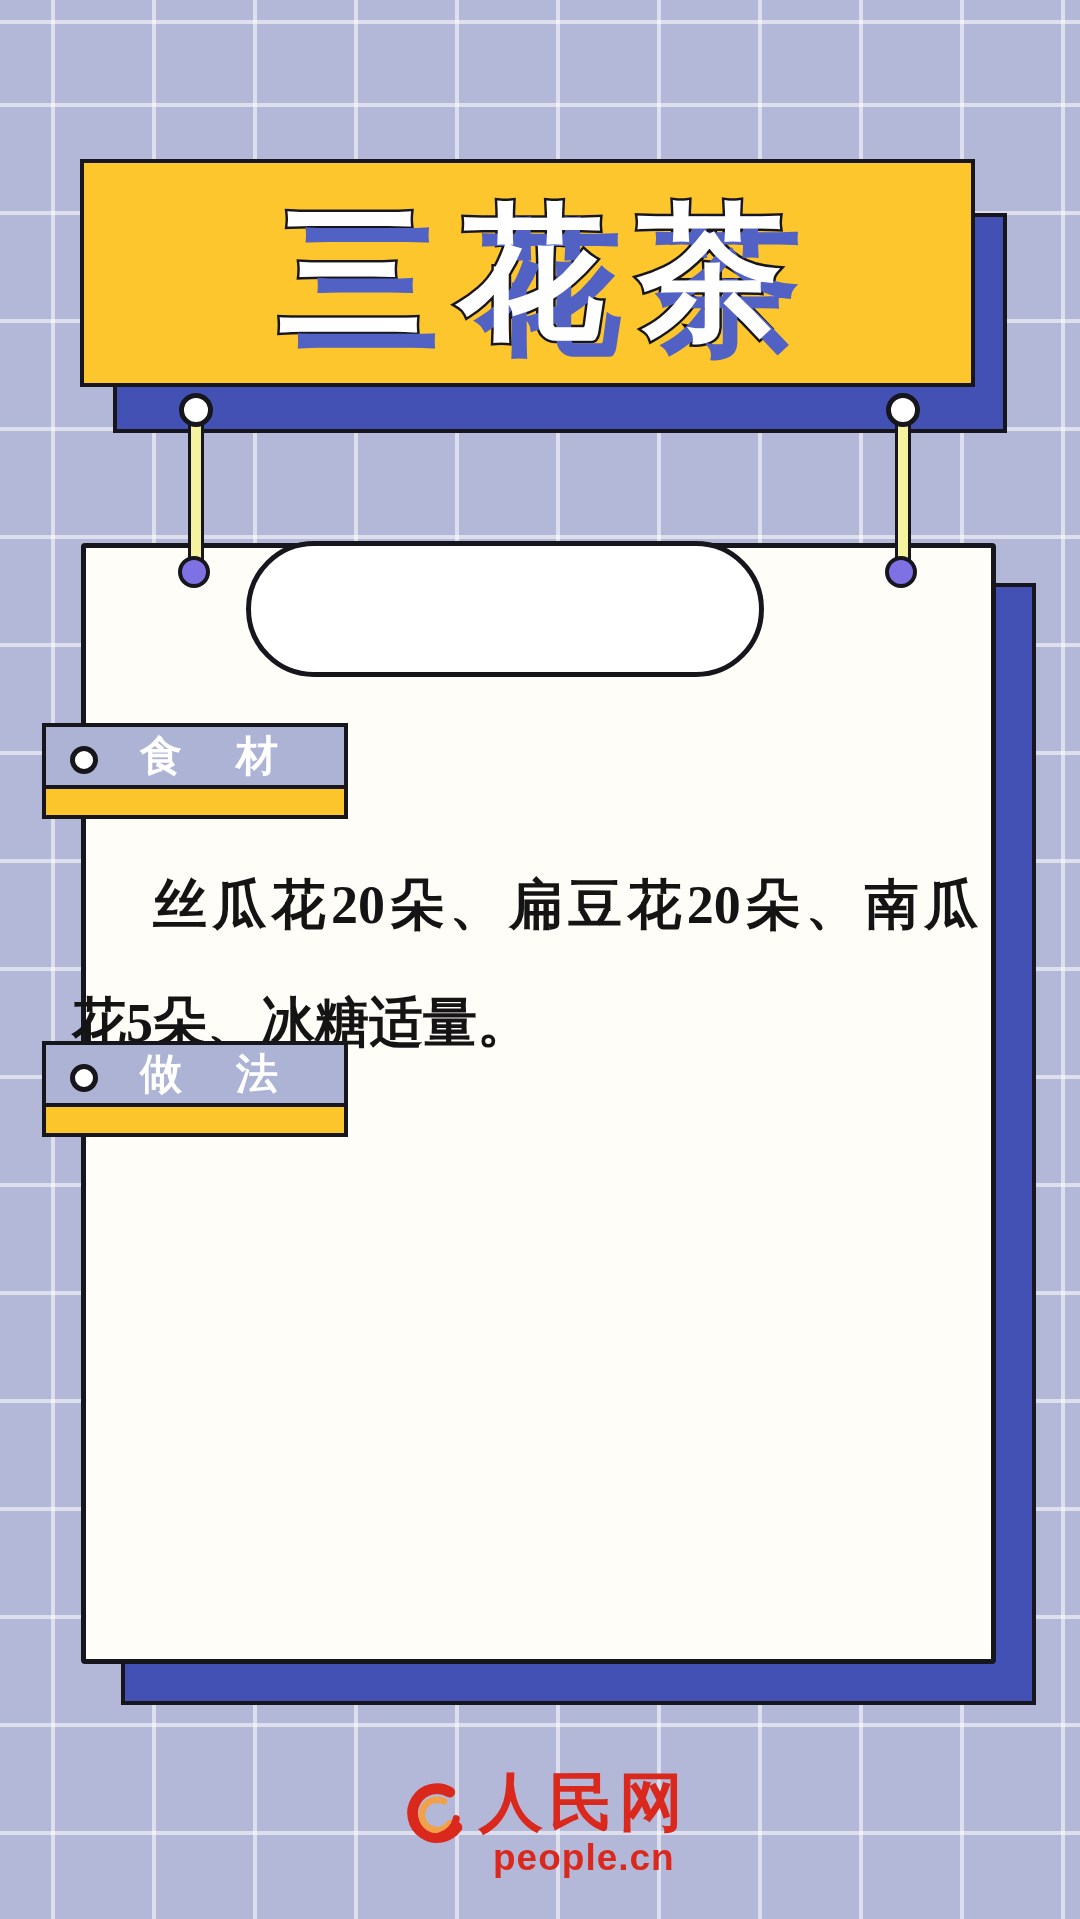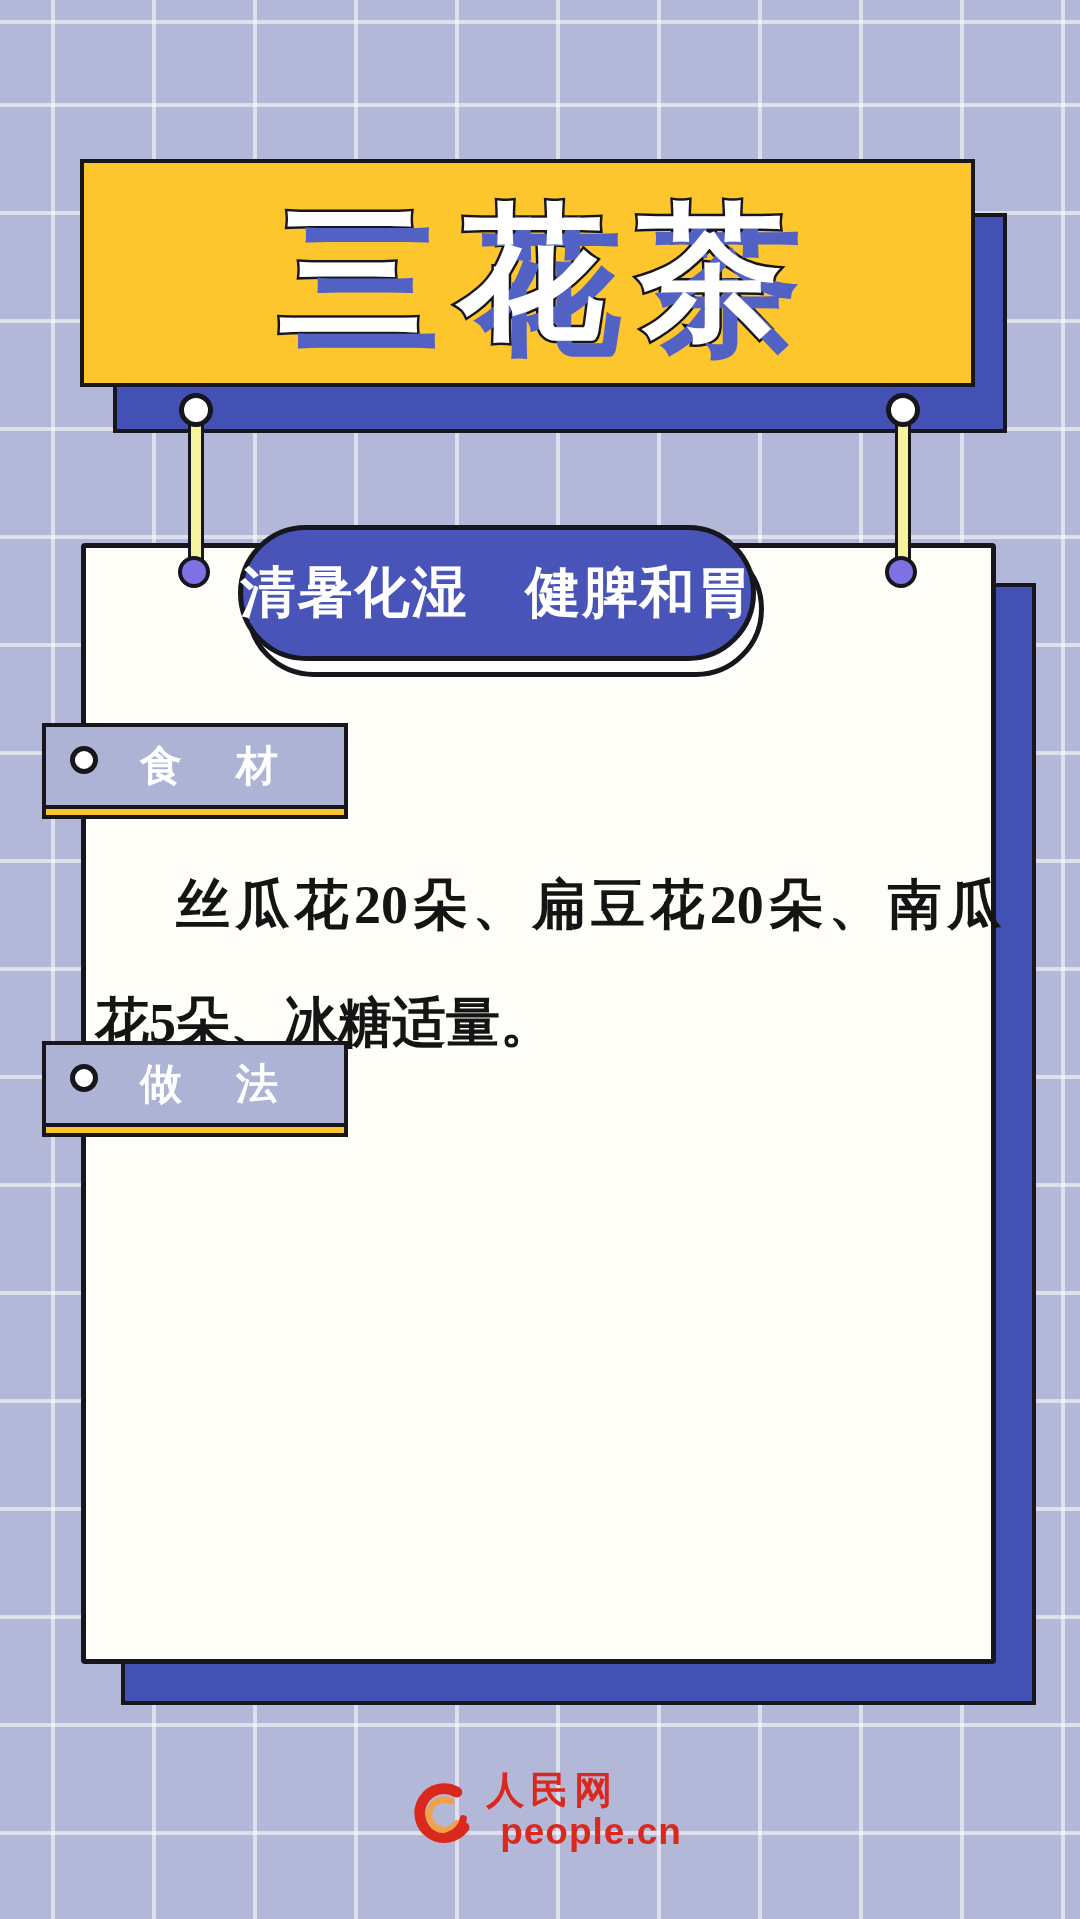--- a/index.html
+++ b/index.html
@@ -94,39 +94,39 @@
     letter-spacing:2px; white-space:nowrap;
   }
 
   
   .sec-label{
     left:42px; width:306px; height:96px;
     border:4px solid #16161c;
     z-index:8; background:#fcc52b;
   }
   .sec-label .lab-top{
-    position:relative; width:100%; height:82px;
+    position:relative; width:100%; height:62px;
     background:#adb3d4; border-bottom:4px solid #16161c;
     display:flex; align-items:center; justify-content:center;
   }
   .sec-label .lab-bullet{
     position:absolute; left:24px; top:19px;
     width:28px; height:28px; background:#ffffff;
     border:5px solid #16161c; border-radius:50%;
   }
   .sec-label .lab-text{
     font-weight:bold; font-size:42px; color:#ffffff;
     letter-spacing:6px; padding-left:34px; white-space:nowrap;
   }
   .sec-label.ingredients{ top:716px; }
   .sec-label.method{ top:1034px; }
 
   
   .body-text{
-    left:95px; width:906px;
+    left:72px; width:906px;
     font-family:"Liberation Serif", serif;
     font-size:54px; line-height:118px; color:#141414;
     font-weight:bold;
     z-index:8;
   }
   .body-text.ingredients{ top:839px; }
   .body-text.method{ top:1211px; }
   .tline{ width:100%; white-space:nowrap; }
   .tline.indent{ padding-left:81px; }
   .tline.fill{ text-align:justify; text-align-last:justify; white-space:normal; }
@@ -134,21 +134,21 @@
   
   .footer{
     left:50%; top:1742px; transform:translateX(2px) translateX(-50%);
     display:flex; align-items:flex-start; gap:12px;
     z-index:8;
   }
   .logo-mark{ width:72px; height:72px; margin-top:28px; }
   .logo-col{ display:flex; flex-direction:column; }
   .logo-cn{
     font-family:"Liberation Serif", serif;
-    font-weight:bold; font-size:38px; line-height:1;
+    font-weight:bold; font-size:64px; line-height:1;
     color:#da291c; letter-spacing:6px; margin-top:22px;
     white-space:nowrap;
   }
   .logo-en{
     font-weight:bold; font-size:37px; line-height:1;
     color:#da291c; letter-spacing:1px; margin-top:4px; padding-left:14px;
     white-space:nowrap;
   }
 </style>
 </head>
@@ -158,23 +158,20 @@
 
   <div class="abs banner-shadow"></div>
   <div class="abs banner">
     <div class="banner-title">三花茶</div>
   </div>
 
   <div class="abs card-shadow"></div>
   <div class="abs card"></div>
 
   <div class="abs pill-shadow"></div>
-  <div class="abs pill">
-    <div class="pill-text">清暑化湿　健脾和胃</div>
-  </div>
 
   <div class="abs strap left"></div>
   <div class="abs strap right"></div>
   <div class="abs grommet left"></div>
   <div class="abs grommet right"></div>
   <div class="abs pin left"></div>
   <div class="abs pin right"></div>
 
   <div class="abs sec-label ingredients">
     <div class="lab-top">

